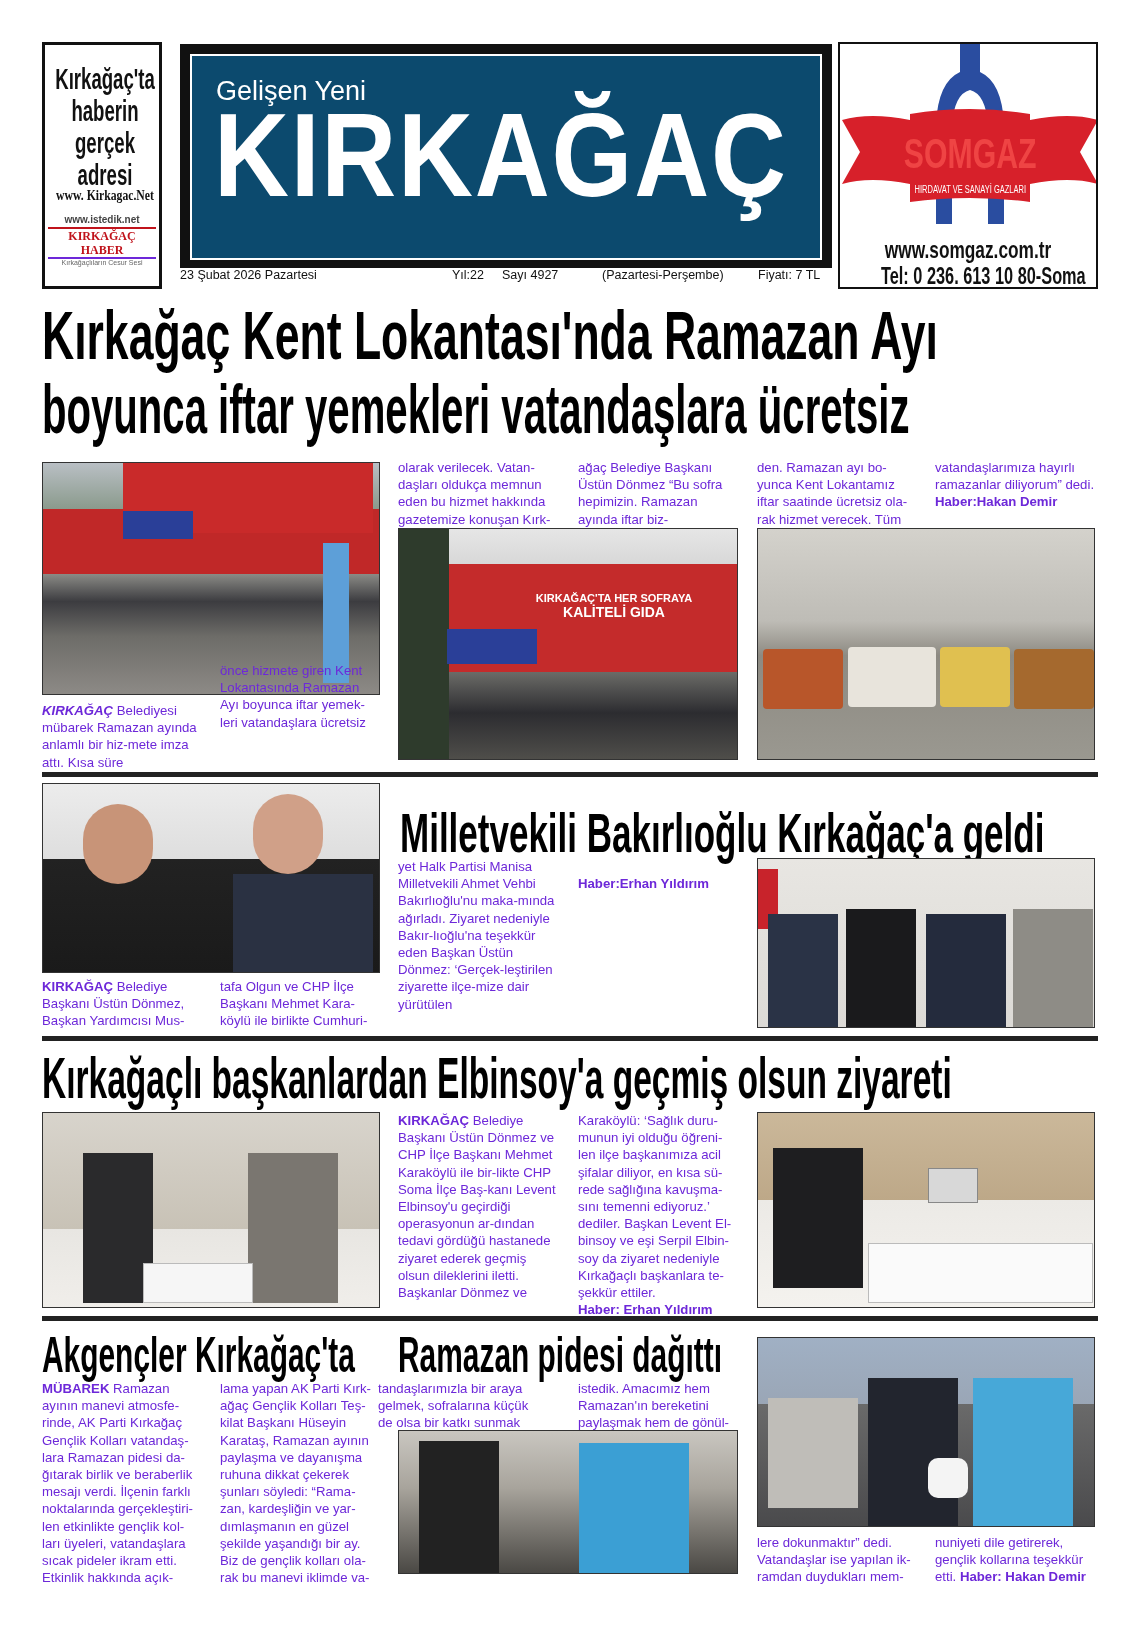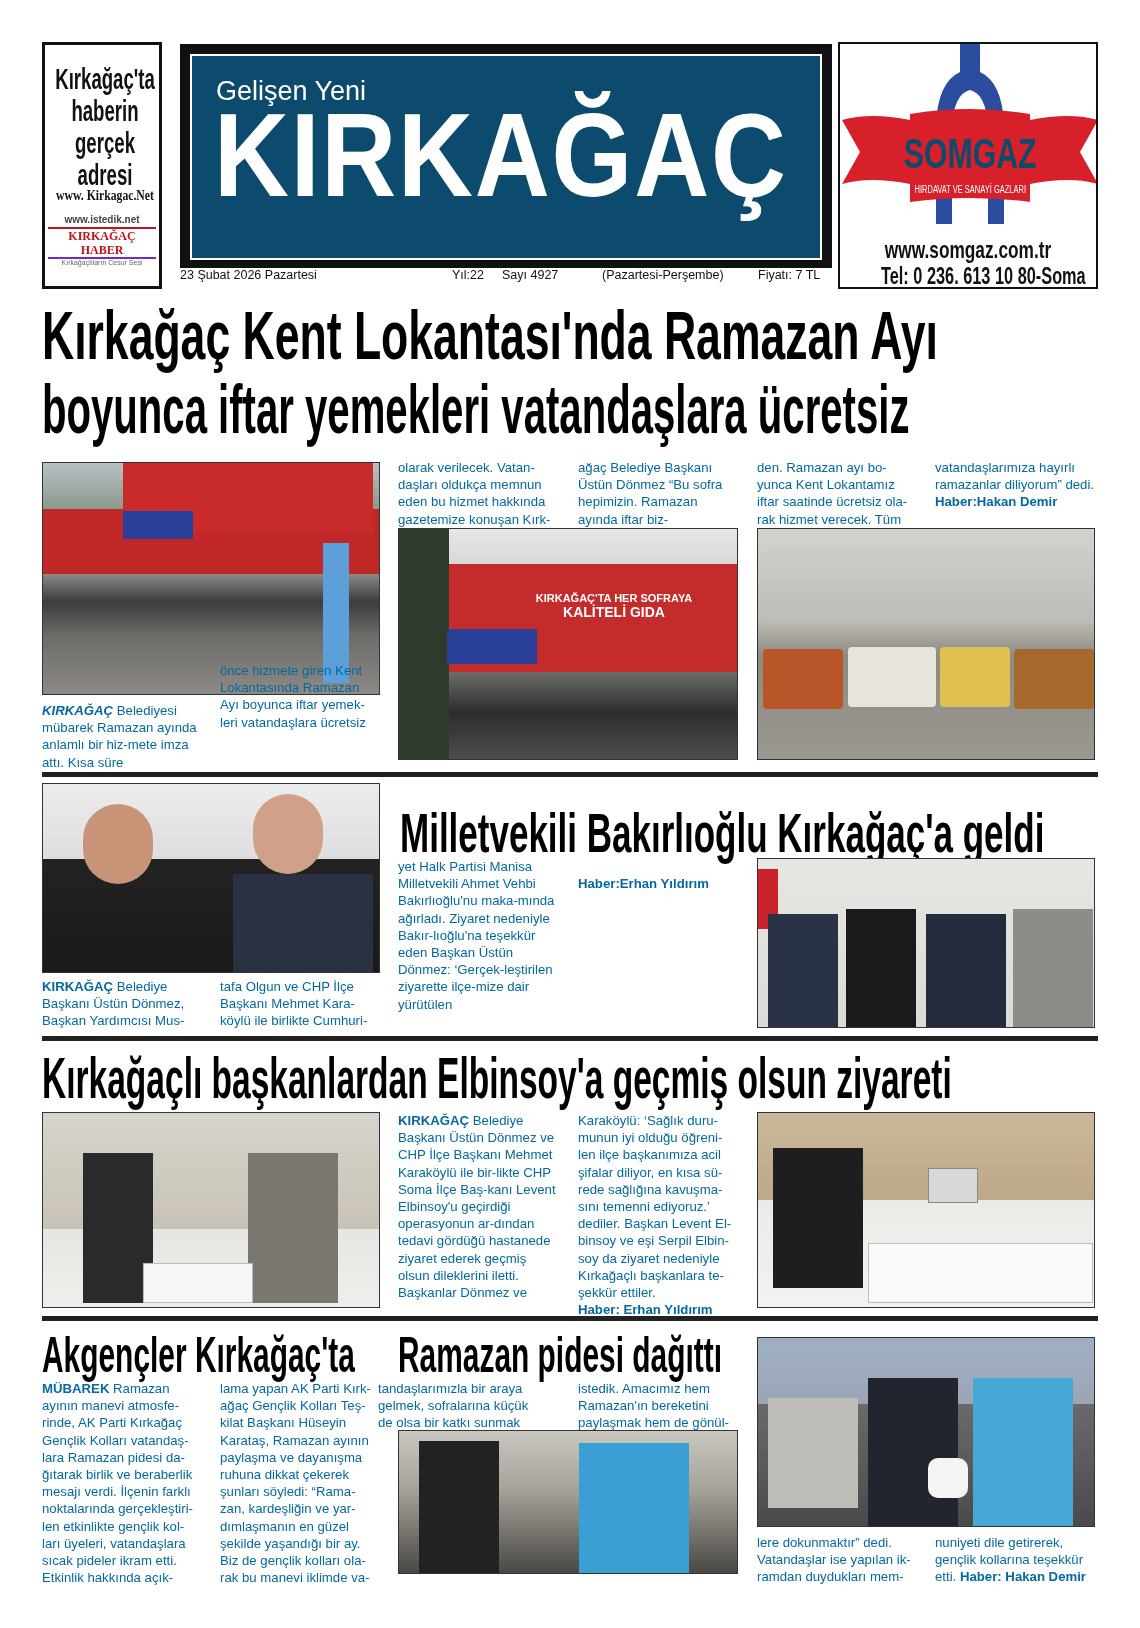--- a/index.html
+++ b/index.html
@@ -1,18 +1,18 @@
 <!DOCTYPE html>
 <html><head>
 <meta charset="utf-8">
 <style>
   * { box-sizing: border-box; margin: 0; padding: 0; }
   body { width: 1140px; height: 1628px; background: #fff; font-family: "Liberation Sans", sans-serif; color: #111; position: relative; overflow: hidden; }
   .abs { position: absolute; }
-  .body-text { font-size: 13.2px; line-height: 17.2px; color: #0369a1; }
+  .body-text { font-size: 13.2px; line-height: 17.2px; color: #6d28d9; }
   .body-text b { font-weight: 700; }
   .col { position: absolute; }
   .photo { position: absolute; border: 1px solid #333; overflow: hidden; }
   .rule { position: absolute; background: #222; }
   .byline { font-weight: 700; }
   
   #left-ad { left: 42px; top: 42px; width: 120px; height: 247px; border: 3px solid #111; background: #fff; text-align: center; }
   #left-ad .slogan { font-weight: 700; font-size: 30px; line-height: 32px; transform: scaleX(0.62); transform-origin: center top; width: 190px; margin-left: -35px; margin-top: 18px; color: #111; }
   #left-ad .url-big { font-family: "Liberation Serif", serif; font-weight: 700; font-size: 15px; transform: scaleX(0.78); width: 150px; margin-left: -15px; margin-top: -4px; }
   #left-ad .url-small { font-size: 10px; color: #444; margin-top: 10px; font-weight:700; }
@@ -63,21 +63,21 @@
   <span style="left:322px">Sayı 4927</span>
   <span style="left:422px">(Pazartesi-Perşembe)</span>
   <span style="left:578px">Fiyatı: 7 TL</span>
 </div>
 
 <div id="right-ad" class="abs">
   <svg class="abs" style="left:0;top:0" width="260" height="190" viewBox="0 0 260 190">
     <path d="M120 0 L120 28 Q98 38 96 80 L96 180 L112 180 L112 82 Q114 50 130 46 Q146 50 148 82 L148 180 L164 180 L164 80 Q162 38 140 28 L140 0 Z" fill="#2a4da0"></path>
     <path d="M2 76 Q30 68 70 76 L70 70 Q130 60 190 70 L190 76 Q230 68 258 76 L240 108 L258 140 Q230 132 190 140 L190 158 Q130 150 70 158 L70 140 Q30 132 2 140 L20 108 Z" fill="#d7202a"></path>
   </svg>
-  <div class="abs" style="left:0;width:260px;top:86px;text-align:center;color:#0c4a6e;font-weight:700;font-size:42px;">
+  <div class="abs" style="left:0;width:260px;top:86px;text-align:center;color:#ef4444;font-weight:700;font-size:42px;">
     <span style="display:inline-block;transform:scaleX(0.72);">SOMGAZ</span>
   </div>
   <div class="abs" style="left:0;width:260px;top:140px;text-align:center;color:#fff;font-size:10px;">
     <span style="display:inline-block;transform:scaleX(0.75);">HIRDAVAT VE SANAYİ GAZLARI</span>
   </div>
   <div class="web">www.somgaz.com.tr</div>
   <div class="tel">Tel: 0 236. 613 10 80-Soma</div>
 </div>
 
 <div class="hl" style="left:42px;top:296px;font-size:68px;transform:scaleX(0.655);">Kırkağaç Kent Lokantası'nda Ramazan Ayı</div>

